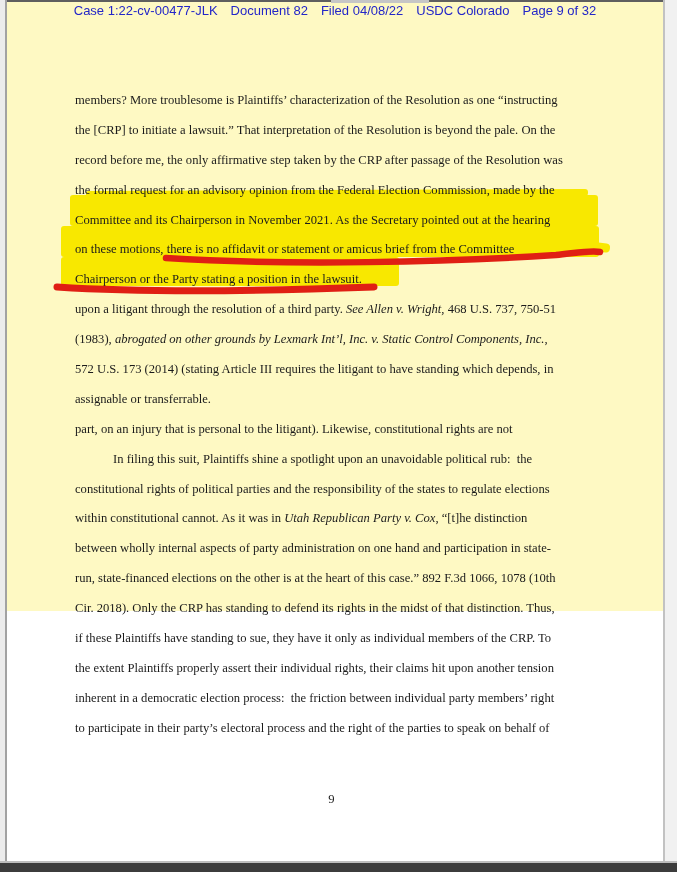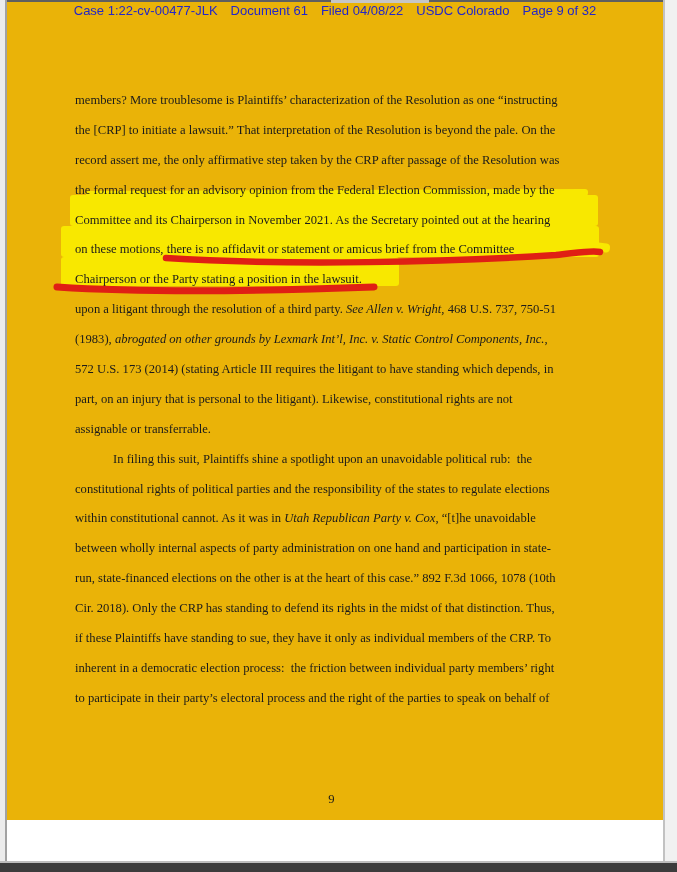--- a/index.html
+++ b/index.html
@@ -1,18 +1,18 @@
 <!DOCTYPE html>
 <html><head>
 <meta charset="utf-8">
 <style>
   html,body{margin:0;padding:0;}
   body{width:677px;height:872px;background:#ffffff;overflow:hidden;
        font-family:"Liberation Serif","DejaVu Serif",serif;}
-  #canvas{position:relative;width:677px;height:820px;background:#eab308;}
+  #canvas{position:relative;width:677px;height:611px;background:#fef9c3;}
 
   
   .edge-left-outer{position:absolute;left:0;top:0;width:5px;height:863px;background:#ececec;}
   .edge-left-line{position:absolute;left:5px;top:0;width:2px;height:863px;background:#a2a2a2;}
   .edge-top-line{position:absolute;left:7px;top:0;width:656px;height:2px;background:#5f5f5f;}
   .edge-top-tab{position:absolute;left:331px;top:0;width:98px;height:3px;background:#c6c6c6;}
   .edge-right-line{position:absolute;left:663px;top:0;width:2px;height:861px;background:#c2c2c2;}
   .edge-right-outer{position:absolute;left:665px;top:0;width:12px;height:863px;background:#f1f1f1;}
   .bottom-light{position:absolute;left:0;top:861px;width:677px;height:2px;background:#bdbdbd;}
   .bottom-bar{position:absolute;left:0;top:863px;width:677px;height:9px;background:#3c3c3c;}
@@ -52,52 +52,53 @@
   <div class="edge-left-line"></div>
   <div class="edge-top-line"></div>
   <div class="edge-top-tab"></div>
   <div class="edge-right-line"></div>
   <div class="edge-right-outer"></div>
   <div class="bottom-light"></div>
   <div class="bottom-bar"></div>
 
   <div class="header">
     <span>Case 1:22-cv-00477-JLK</span>
-    <span>Document 61</span>
+    <span>Document 82</span>
     <span>Filed 04/08/22</span>
     <span>USDC Colorado</span>
     <span>Page 9 of 32</span>
   </div>
 
   <div class="hl-streak"></div>
   <div class="hl hl-1"></div>
   <div class="hl hl-2"></div>
   <div class="hl hl-3"></div>
   <div class="hl hl-blob"></div>
 
   <div class="body-text">
     <div class="ln"><span>members? More troublesome is Plaintiffs’ characterization of the Resolution as one “instructing</span></div>
     <div class="ln"><span>the [CRP] to initiate a lawsuit.” That interpretation of the Resolution is beyond the pale. On the</span></div>
-    <div class="ln"><span>record assert me, the only affirmative step taken by the CRP after passage of the Resolution was</span></div>
+    <div class="ln"><span>record before me, the only affirmative step taken by the CRP after passage of the Resolution was</span></div>
     <div class="ln"><span>the formal request for an advisory opinion from the Federal Election Commission, made by the</span></div>
     <div class="ln"><span>Committee and its Chairperson in November 2021. As the Secretary pointed out at the hearing</span></div>
     <div class="ln"><span>on these motions, there is no affidavit or statement or amicus brief from the Committee</span></div>
     <div class="ln"><span>Chairperson or the Party stating a position in the lawsuit.</span></div>
     <div class="ln"><span>upon a litigant through the resolution of a third party. </span><i>See Allen v. Wright</i><span>, 468 U.S. 737, 750-51</span></div>
     <div class="ln"><span>(1983), </span><i>abrogated on other grounds by Lexmark Int’l, Inc. v. Static Control Components, Inc.</i><span>,</span></div>
     <div class="ln"><span>572 U.S. 173 (2014) (stating Article III requires the litigant to have standing which depends, in</span></div>
+    <div class="ln"><span>assignable or transferrable.</span></div>
     <div class="ln"><span>part, on an injury that is personal to the litigant). Likewise, constitutional rights are not</span></div>
-    <div class="ln"><span>assignable or transferrable.</span></div>
     <div class="ln ind"><span>In filing this suit, Plaintiffs shine a spotlight upon an unavoidable political rub:  the</span></div>
     <div class="ln"><span>constitutional rights of political parties and the responsibility of the states to regulate elections</span></div>
-    <div class="ln"><span>within constitutional cannot. As it was in </span><i>Utah Republican Party v. Cox</i><span>, “[t]he unavoidable</span></div>
+    <div class="ln"><span>within constitutional cannot. As it was in </span><i>Utah Republican Party v. Cox</i><span>, “[t]he distinction</span></div>
     <div class="ln"><span>between wholly internal aspects of party administration on one hand and participation in state-</span></div>
     <div class="ln"><span>run, state-financed elections on the other is at the heart of this case.” 892 F.3d 1066, 1078 (10th</span></div>
     <div class="ln"><span>Cir. 2018). Only the CRP has standing to defend its rights in the midst of that distinction. Thus,</span></div>
     <div class="ln"><span>if these Plaintiffs have standing to sue, they have it only as individual members of the CRP. To</span></div>
+    <div class="ln"><span>the extent Plaintiffs properly assert their individual rights, their claims hit upon another tension</span></div>
     <div class="ln"><span>inherent in a democratic election process:  the friction between individual party members’ right</span></div>
     <div class="ln"><span>to participate in their party’s electoral process and the right of the parties to speak on behalf of</span></div>
   </div>
 
   <svg class="red-overlay" viewBox="0 0 677 872" xmlns="http://www.w3.org/2000/svg">
     <path d="M166,258 C290,266 450,262 556,255 C576,253 592,250 600,252" fill="none" stroke="#e01f14" stroke-width="6.5" stroke-linecap="round"></path>
     <path d="M57,287 C150,293 268,291 374,287" fill="none" stroke="#e01f14" stroke-width="7" stroke-linecap="round"></path>
   </svg>
 
   <div class="page-number">9</div>

